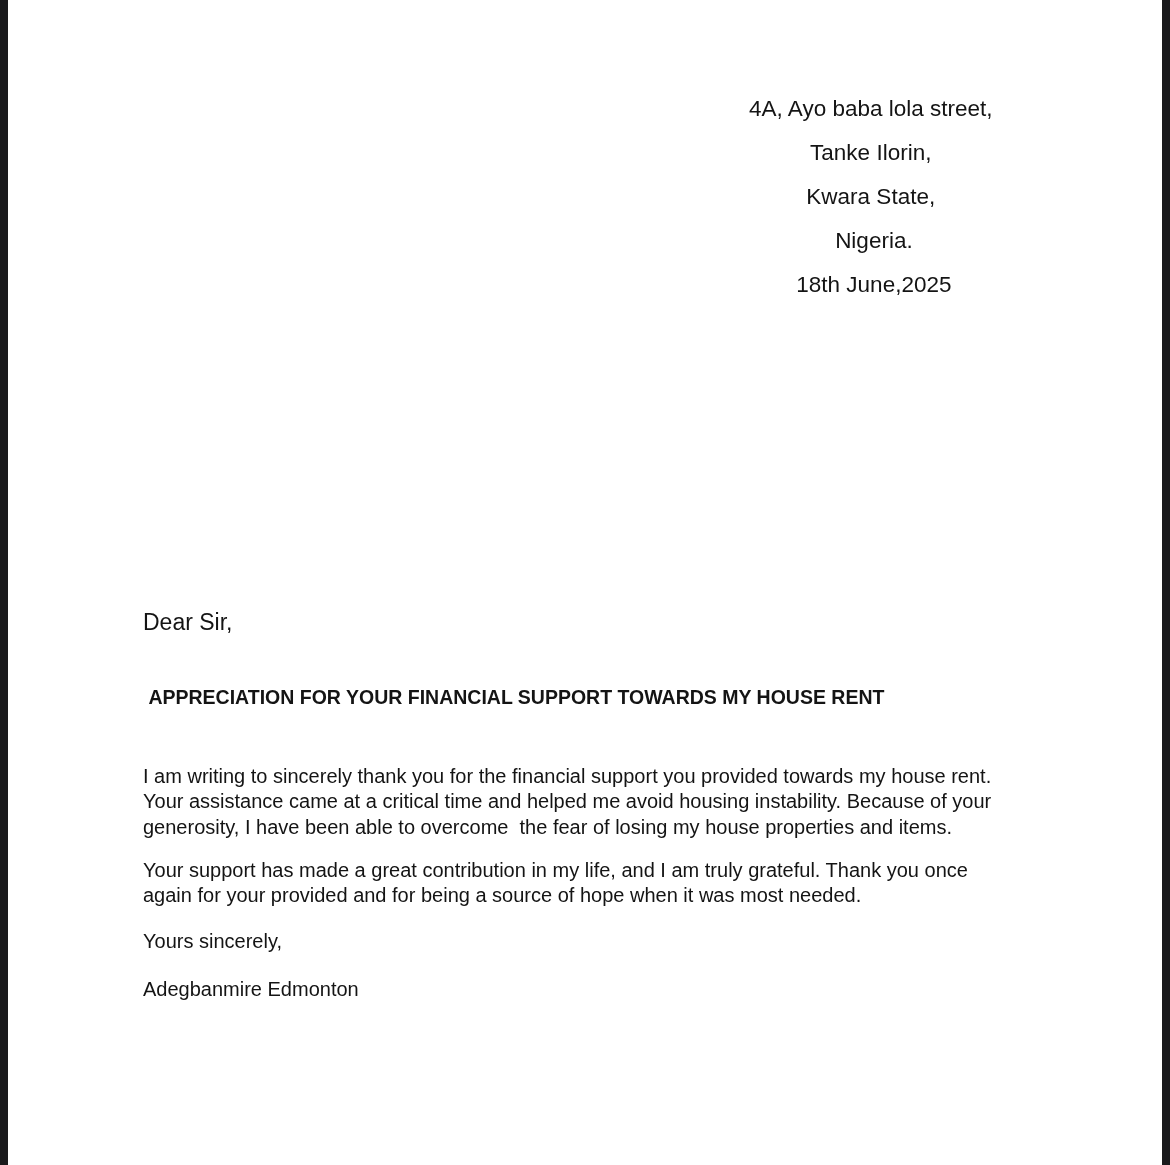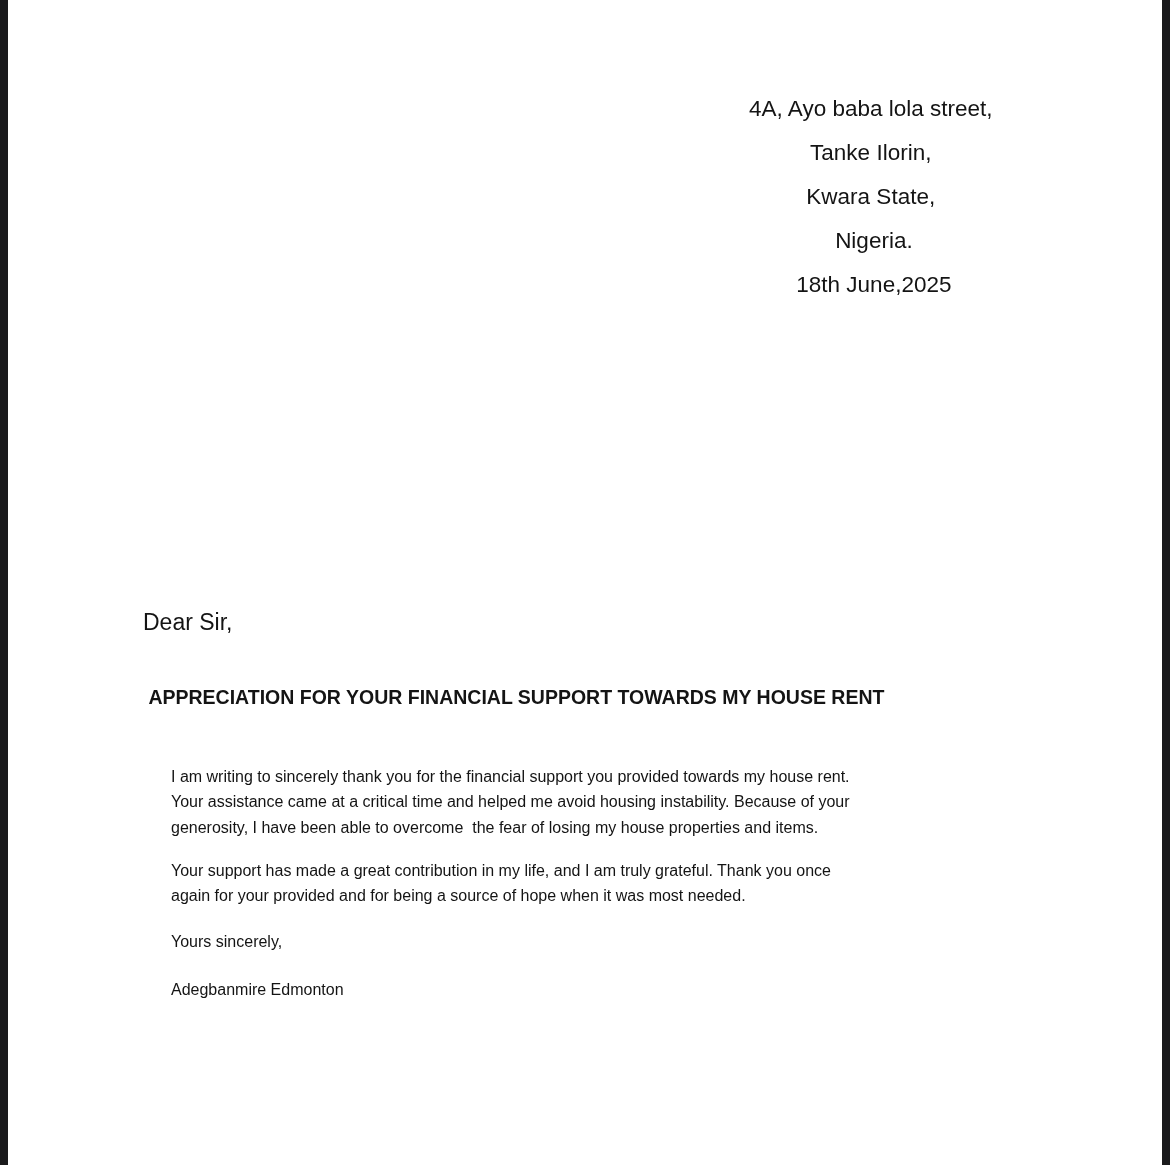--- a/index.html
+++ b/index.html
@@ -44,23 +44,22 @@
     margin-top: 36px;
   }
   .subject {
     left: 143px; top: 685px;
     font-size: 19.5px;
     font-weight: bold;
     line-height: 24px;
   }
   .body-text {
     left: 143px;
-    font-size: 16px;
+    font-size: 20px;
     line-height: 25.4px;
-    margin-left: 28px;
   }
   .para-1    { top: 764px; }
   .para-2    { top: 858px; }
   .closing   { top: 929px; }
   .signature { top: 977px; }
 </style>
 </head>
 <body>
 
 <div class="page">

